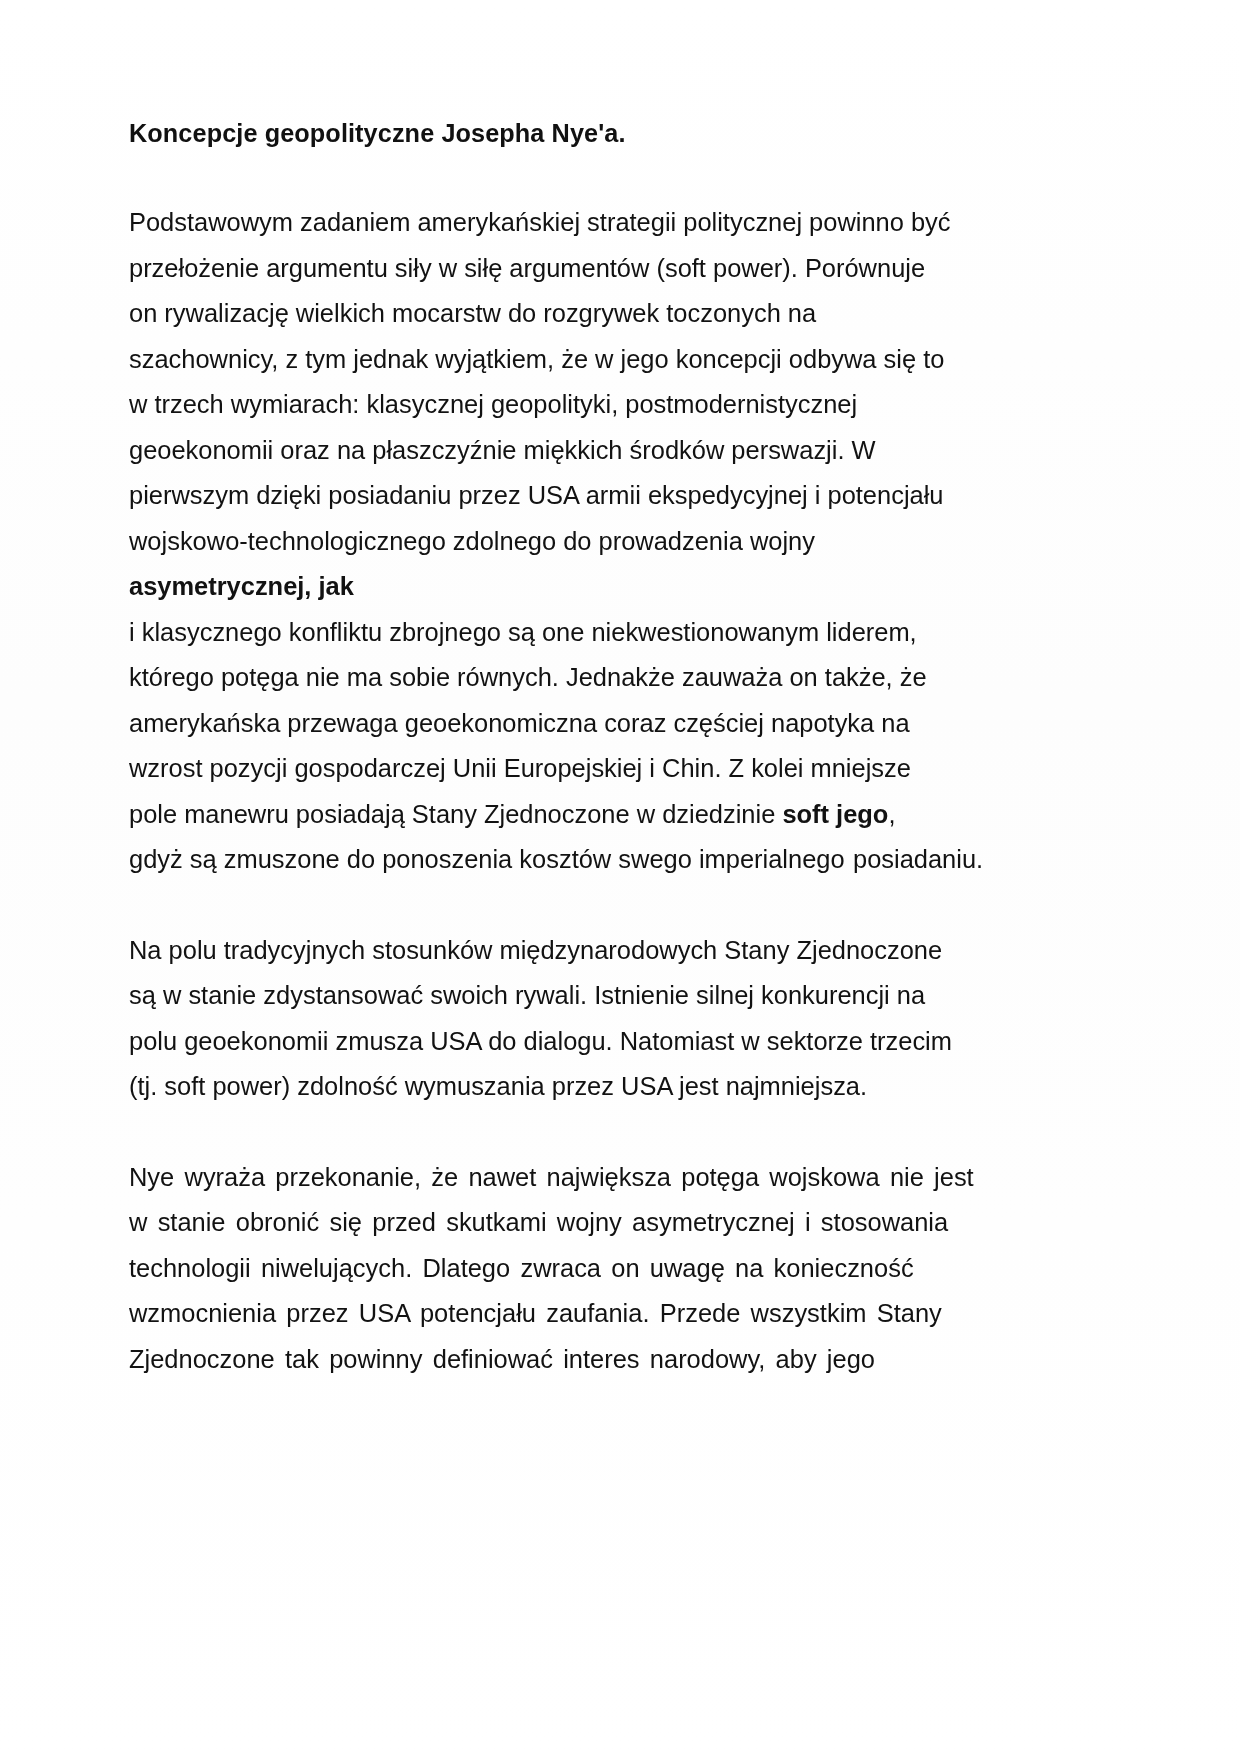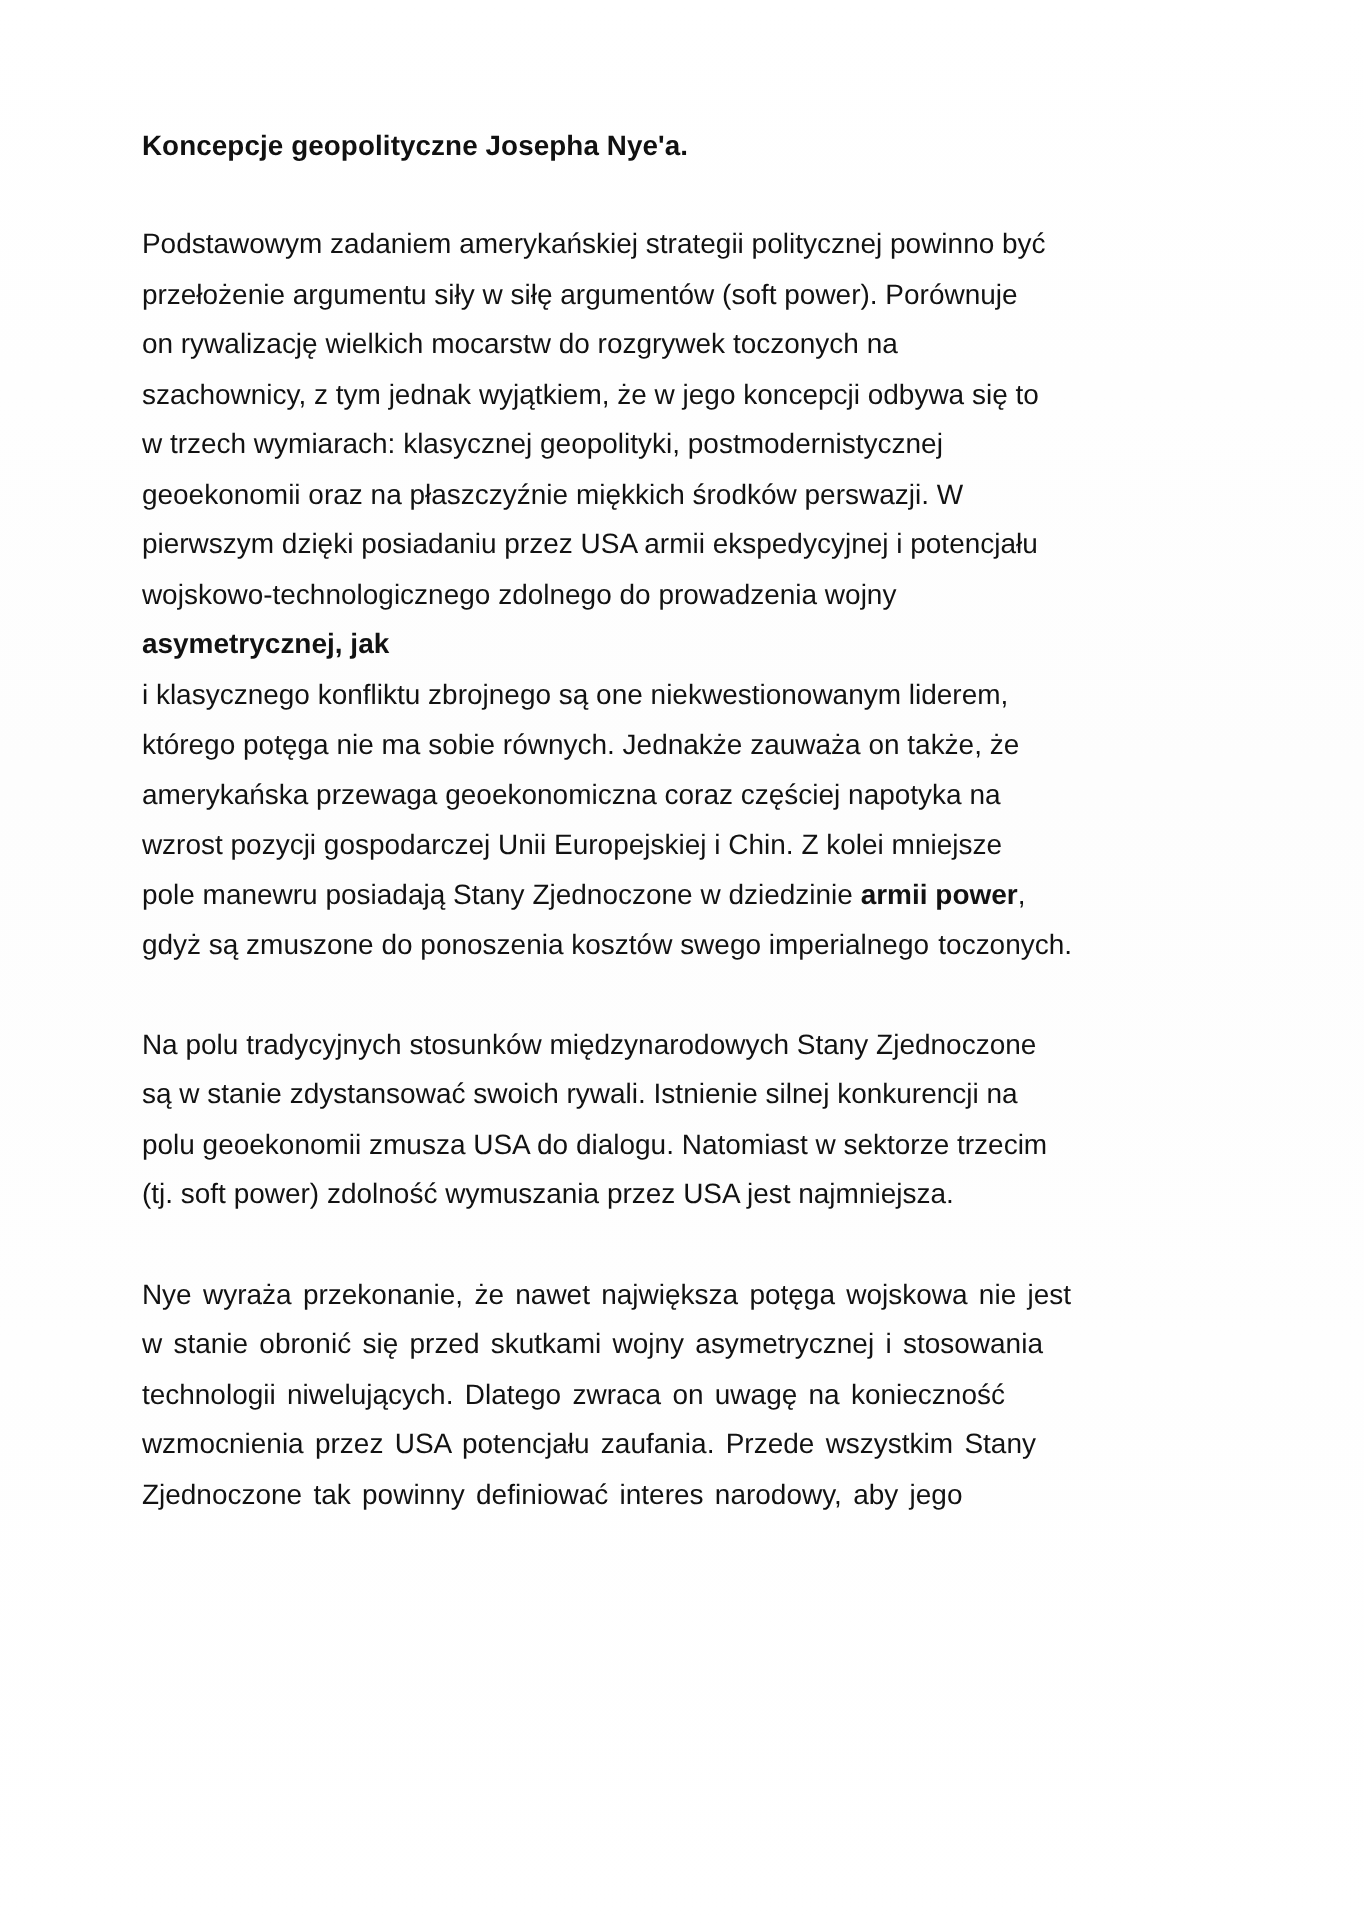--- a/index.html
+++ b/index.html
@@ -99,23 +99,23 @@
       <span class="ln" style="display: inline-block; transform: scaleX(0.99768);">szachownicy, z tym jednak wyjątkiem, że w jego koncepcji odbywa się to</span>
       <span class="ln" style="display: inline-block; transform: scaleX(0.99768);">w trzech wymiarach: klasycznej geopolityki, postmodernistycznej</span>
       <span class="ln" style="display: inline-block; transform: scaleX(0.99768);">geoekonomii oraz na płaszczyźnie miękkich środków perswazji. W</span>
       <span class="ln" style="display: inline-block; transform: scaleX(0.99768);">pierwszym dzięki posiadaniu przez USA armii ekspedycyjnej i potencjału</span>
       <span class="ln" style="display: inline-block; transform: scaleX(0.99768);">wojskowo-technologicznego zdolnego do prowadzenia wojny</span>
       <span class="ln" style="display: inline-block; transform: scaleX(0.99768); font-weight: bold;">asymetrycznej, jak</span>
       <span class="ln tight" style="display: inline-block; transform: scaleX(0.99768);">i klasycznego konfliktu zbrojnego są one niekwestionowanym liderem,</span>
       <span class="ln" style="display: inline-block; transform: scaleX(0.99768);">którego potęga nie ma sobie równych. Jednakże zauważa on także, że</span>
       <span class="ln" style="display: inline-block; transform: scaleX(0.99768);">amerykańska przewaga geoekonomiczna coraz częściej napotyka na</span>
       <span class="ln" style="display: inline-block; transform: scaleX(0.99768);">wzrost pozycji gospodarczej Unii Europejskiej i Chin. Z kolei mniejsze</span>
-      <span class="ln" style="display: inline-block; transform: scaleX(0.99768);"><span>pole manewru posiadają Stany Zjednoczone w dziedzinie </span><b class="bold">armii power</b><span>,</span></span>
+      <span class="ln" style="display: inline-block; transform: scaleX(0.99768);"><span>pole manewru posiadają Stany Zjednoczone w dziedzinie </span><b class="bold">soft jego</b><span>,</span></span>
       <span class="ln" style="display: inline-block; transform: scaleX(0.99768);">gdyż są zmuszone do ponoszenia kosztów swego imperialnego</span>
-      <span class="ln" style="display: inline-block; transform: scaleX(0.99768);">toczonych.</span>
+      <span class="ln" style="display: inline-block; transform: scaleX(0.99768);">posiadaniu.</span>
     </p>
 
     <div class="gap-para"></div>
 
     <p class="para">
       <span class="ln" style="display: inline-block; transform: scaleX(0.99768);">Na polu tradycyjnych stosunków międzynarodowych Stany Zjednoczone</span>
       <span class="ln" style="display: inline-block; transform: scaleX(0.99768);">są w stanie zdystansować swoich rywali. Istnienie silnej konkurencji na</span>
       <span class="ln" style="display: inline-block; transform: scaleX(0.99768);">polu geoekonomii zmusza USA do dialogu. Natomiast w sektorze trzecim</span>
       <span class="ln" style="display: inline-block; transform: scaleX(0.99768);">(tj. soft power) zdolność wymuszania przez USA jest najmniejsza.</span>
     </p>

